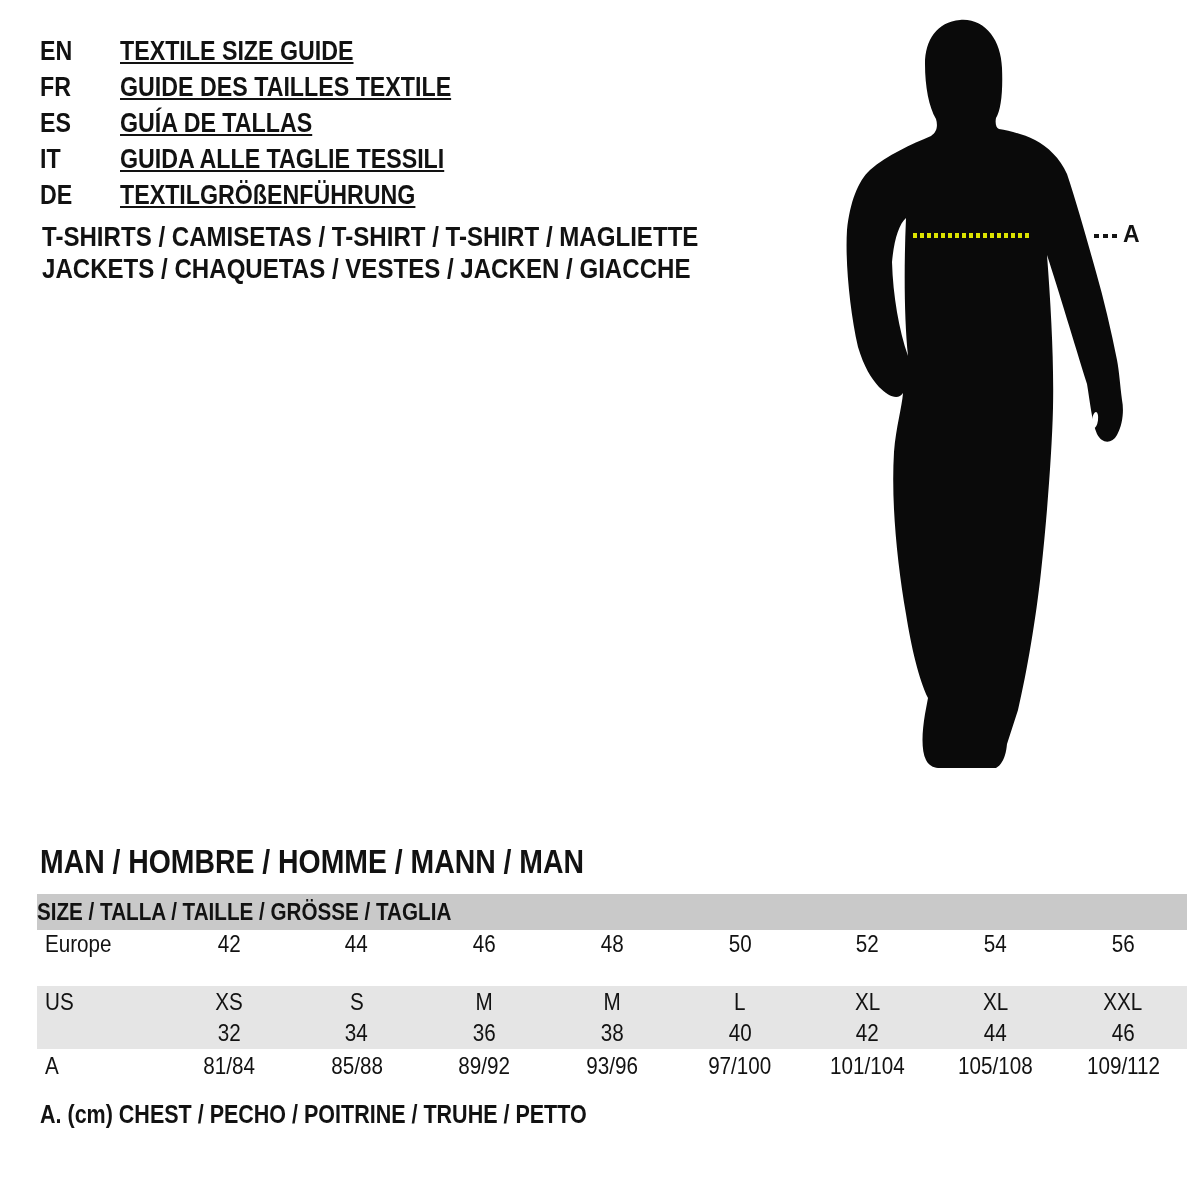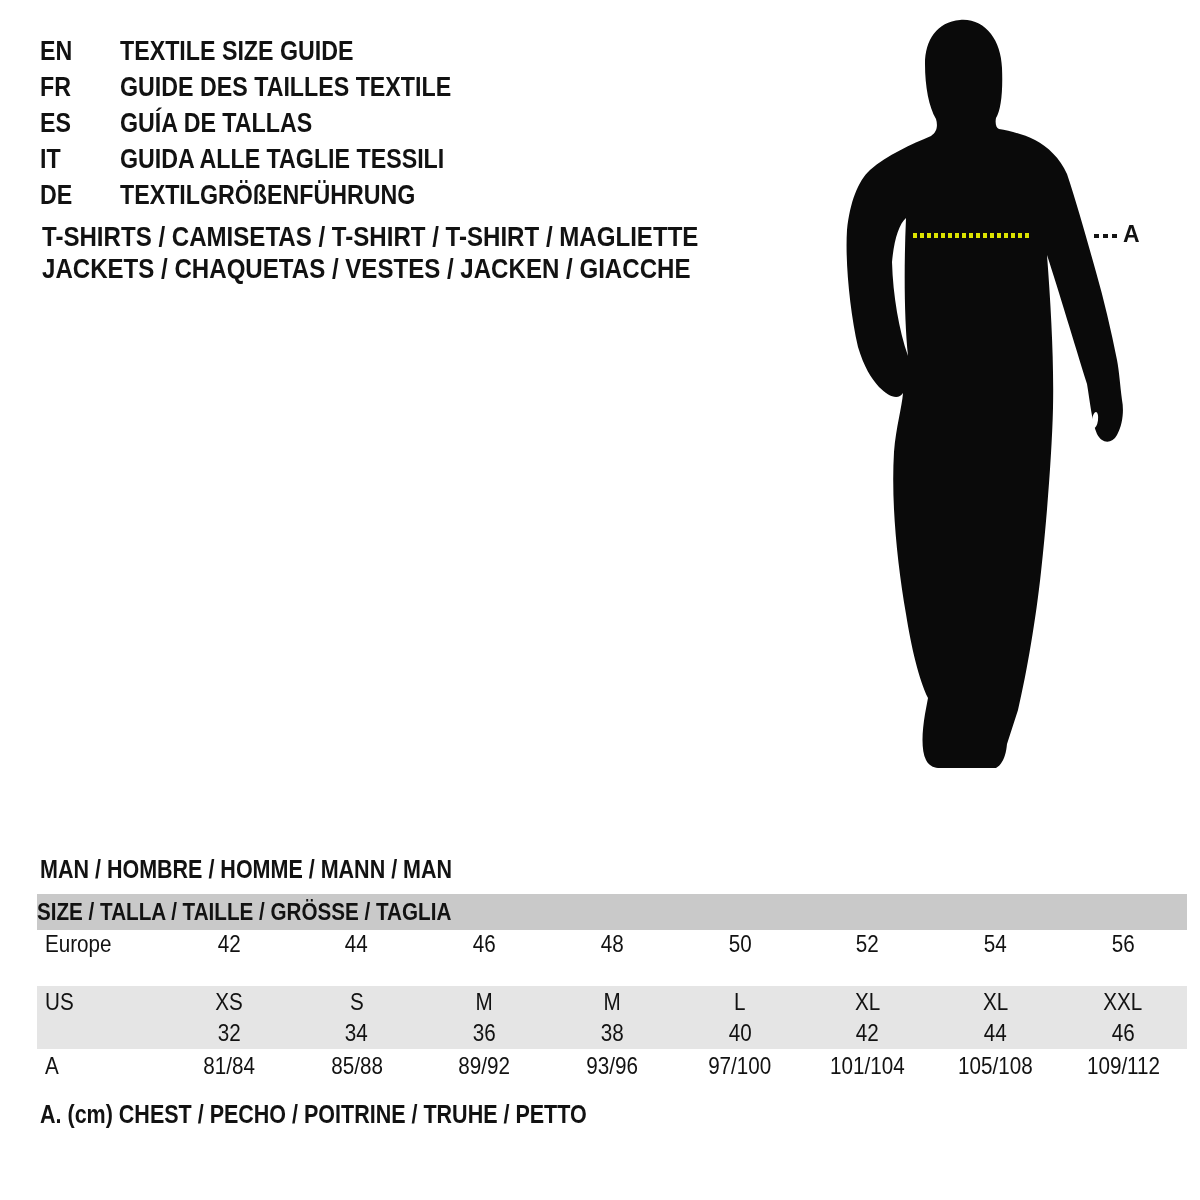--- a/index.html
+++ b/index.html
@@ -2,35 +2,35 @@
 <html><head>
 <meta charset="utf-8">
 <style>
   html,body{margin:0;padding:0;background:#fff;}
   .canvas{position:relative;width:1200px;height:1200px;background:#ffffff;
           font-family:"Liberation Sans",sans-serif;color:#121212;overflow:hidden;}
   
   .cx{display:inline-block;transform:scaleX(.86);transform-origin:0 50%;white-space:nowrap;}
   .cxc{display:inline-block;transform:scaleX(.86);transform-origin:50% 50%;white-space:nowrap;}
 
-  .langs{position:absolute;left:40px;top:33px;}
+  .langs{position:absolute;left:40px;top:33px;text-decoration:underline;}
   .lang-row{display:flex;height:36px;align-items:center;font-weight:700;font-size:27px;}
   .lang-code{flex:0 0 80px;}
 
   .cats{position:absolute;left:42px;top:221px;}
   .cat-line{height:32px;display:flex;align-items:center;font-weight:700;font-size:28px;}
 
   .figure{position:absolute;left:840px;top:12px;width:300px;height:765px;}
   .chest-line{position:absolute;left:913px;top:233px;width:119px;height:5px;
               background:repeating-linear-gradient(90deg,#dde400 0 4px,transparent 4px 7px);}
   .a-dashes{position:absolute;left:1094px;top:234px;width:27px;height:4px;
             background:repeating-linear-gradient(90deg,#141414 0 5px,transparent 5px 9px);}
   .a-label{position:absolute;left:1123px;top:221px;font-size:23px;font-weight:700;}
 
-  .man-heading{position:absolute;left:40px;top:843px;font-size:25px;font-weight:700;margin-top:12px;}
+  .man-heading{position:absolute;left:40px;top:843px;font-size:33px;font-weight:700;}
 
   .size-table{position:absolute;left:37px;top:894px;width:1150px;font-size:24px;}
   .t-head{height:36px;background:#c9c9c9;display:flex;align-items:center;
           padding-left:0;font-weight:700;font-size:24px;}
   .t-row{display:grid;grid-template-columns:128px repeat(8,1fr);align-items:center;}
   .r-europe{height:24px;}
   .stripe{background:#e5e5e5;margin-top:32px;}
   .r-us{height:31px;}
   .r-num{height:32px;}
   .r-a{height:34px;}

